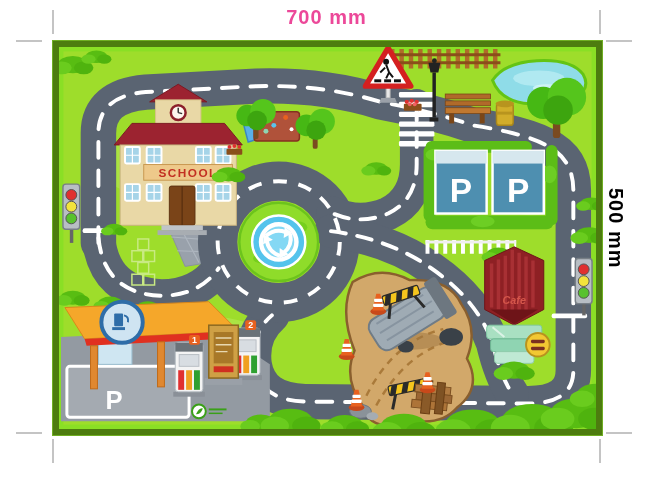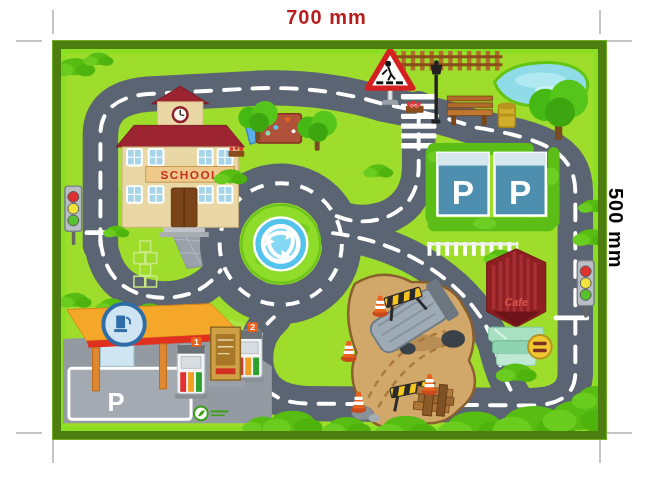--- a/index.html
+++ b/index.html
@@ -1,23 +1,23 @@
 <!DOCTYPE html>
 <html><head>
 <meta charset="utf-8">
 <style>
   html,body{margin:0;padding:0;background:#fff;}
   .stage{position:relative;width:667px;height:482px;background:#ffffff;overflow:hidden;
          font-family:"Liberation Sans",sans-serif;}
   .dim-w{position:absolute;top:6px;left:53px;width:547px;text-align:center;
-         font-size:20px;font-weight:800;color:#b91c1c;letter-spacing:1px;}
+         font-size:20px;font-weight:800;color:#ec4899;letter-spacing:1px;}
   .dim-h{position:absolute;left:604px;top:188px;writing-mode:vertical-rl;
          font-size:20px;font-weight:800;color:#000;letter-spacing:1px;}
   .mat{position:absolute;left:53px;top:41px;width:537px;height:382px;
-       border:8px solid #4d7c0f;outline:1px solid #6fae22;background:#9edd2b;}
+       border:6px solid #4d7c0f;outline:1px solid #6fae22;background:#9edd2b;}
   .mat svg{display:block;width:100%;height:100%;font-family:"Liberation Sans",sans-serif;}
   .crop{position:absolute;background:#c4c4c4;}
 </style>
 </head>
 <body>
 
 <div class="stage">
 
   <div class="dim-w">700 mm</div>
   <div class="dim-h">500 mm</div>

